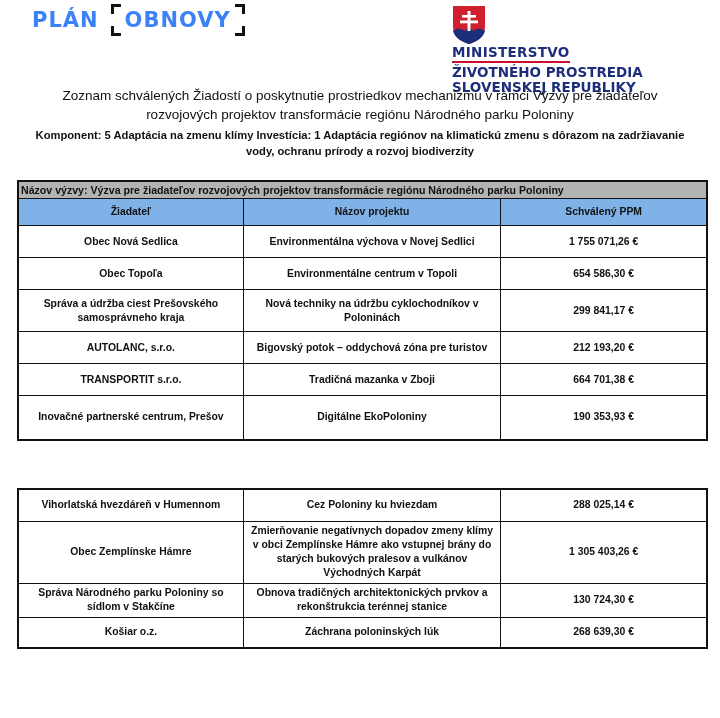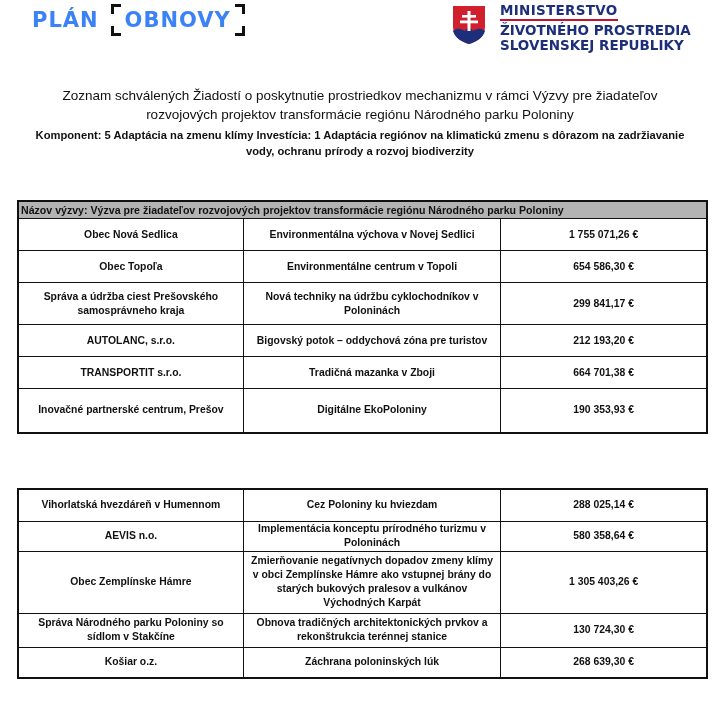--- a/index.html
+++ b/index.html
@@ -2,29 +2,29 @@
 <html><head>
 <meta charset="utf-8">
 <style>
   html, body { margin:0; padding:0; background:#ffffff; }
   body { width:720px; height:718px; position:relative; overflow:hidden; font-family:"Liberation Sans", "DejaVu Sans", sans-serif; color:#111; }
   .logo-plan { position:absolute; left:32px; top:8px; height:24px; display:flex; align-items:center; font-family:"DejaVu Sans", sans-serif; font-weight:900; font-size:21px; letter-spacing:1px; color:#3b82f6; }
   .logo-plan .br { display:inline-block; width:7px; height:26px; border:3px solid #111; margin:0 4px; position:relative; }
   .logo-plan .br.l { border-right:none; }
   .logo-plan .br.r { border-left:none; }
   .logo-plan .br.l::after, .logo-plan .br.r::after { content:""; position:absolute; left:-3px; right:-3px; top:7px; bottom:7px; background:#fff; }
-  .ministry { position:absolute; left:452px; top:3px; display:flex; align-items:flex-start; }
+  .ministry { position:absolute; left:452px; top:3px; display:flex; align-items:flex-start;flex-direction:column; }
   .crest { width:34px; height:40px; margin-right:14px; margin-top:2px; }
   .ministry-text { font-family:"DejaVu Sans", sans-serif; font-weight:bold; color:#1d2f7a; font-size:13.5px; line-height:15px; }
   .ministry-text .l1 { border-bottom:2px solid #c8102e; display:inline-block; padding-bottom:1px; margin-bottom:2px; letter-spacing:0.3px;}
   .title { position:absolute; left:0; width:720px; top:86px; text-align:center; font-weight:normal; font-size:13.5px; line-height:19px; }
   .subtitle { position:absolute; left:20px; width:680px; top:127px; text-align:center; font-weight:bold; font-size:11.2px; line-height:16px; }
   table { position:absolute; left:17px; width:691px; border-collapse:collapse; table-layout:fixed; font-size:10.4px; font-weight:bold; }
   td, th { border:1.5px solid #111; text-align:center; vertical-align:middle; padding:0 3px; line-height:14px; }
-  .t1 { top:180px; border:2.5px solid #111;margin-top:20px; }
+  .t1 { top:180px; border:2.5px solid #111; }
   .t2 { top:488px; border:2.5px solid #111; }
   .meta-row td { background:#b3b3b3; text-align:left; height:13px; padding:1px 2px; font-size:10.6px; }
   .head-row th { background:#7fb3e8; height:26px; font-size:10.4px; }
   .c1 { width:224px; } .c2 { width:256px; } .c3 { width:205px; }
 </style>
 </head>
 <body>
 
 <div class="logo-plan">
   <span>PLÁN</span>
@@ -53,20 +53,25 @@
 
 <table class="t1">
   <colgroup>
       <col class="c1">
       <col class="c2">
       <col class="c3">
     </colgroup>
   <tbody>
       <tr class="meta-row">
     <td colspan="3">Názov výzvy: Výzva pre žiadateľov rozvojových projektov transformácie regiónu Národného parku Poloniny</td>
+  </tr>
+  <tr class="head-row">
+    <th>Žiadateľ</th>
+    <th>Názov projektu</th>
+    <th>Schválený PPM</th>
   </tr>
   </tbody>
     <tbody id="tbody1">
       <tr style="height: 32px;">
         <td>Obec Nová Sedlica</td>
         <td>Environmentálna výchova v Novej Sedlici</td>
         <td>1 755 071,26 €</td>
       </tr>
       <tr style="height: 32px;">
         <td>Obec Topoľa</td>
@@ -101,25 +106,20 @@
       <col class="c1">
       <col class="c2">
       <col class="c3">
     </colgroup>
   <tbody id="tbody2">
       <tr style="height: 32px;">
         <td>Vihorlatská hvezdáreň v Humennom</td>
         <td>Cez Poloniny ku hviezdam</td>
         <td>288 025,14 €</td>
       </tr>
-      <tr style="height: 30px;">
-        <td>AEVIS n.o.</td>
-        <td>Implementácia konceptu prírodného turizmu v Poloninách</td>
-        <td>580 358,64 €</td>
-      </tr>
       <tr style="height: 62px;">
         <td>Obec Zemplínske Hámre</td>
         <td>Zmierňovanie negatívnych dopadov zmeny klímy v obci Zemplínske Hámre ako vstupnej brány do starých bukových pralesov a vulkánov Východných Karpát</td>
         <td>1 305 403,26 €</td>
       </tr>
       <tr style="height: 34px;">
         <td>Správa Národného parku Poloniny so sídlom v Stakčíne</td>
         <td>Obnova tradičných architektonických prvkov a rekonštrukcia terénnej stanice</td>
         <td>130 724,30 €</td>
       </tr>

